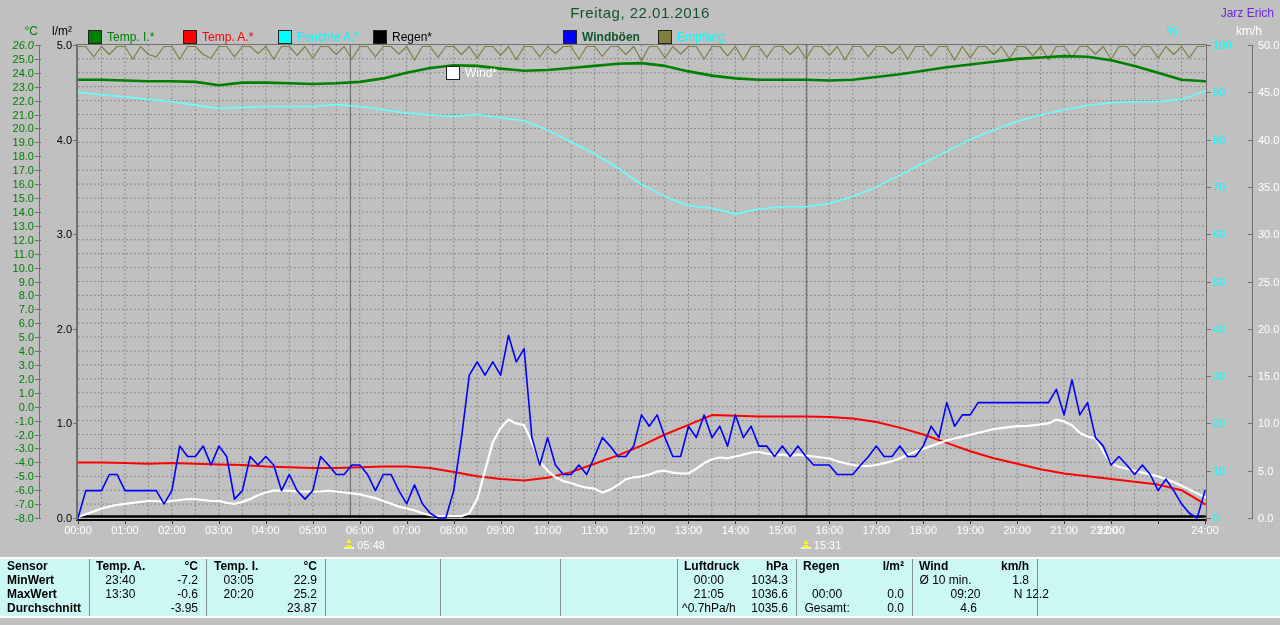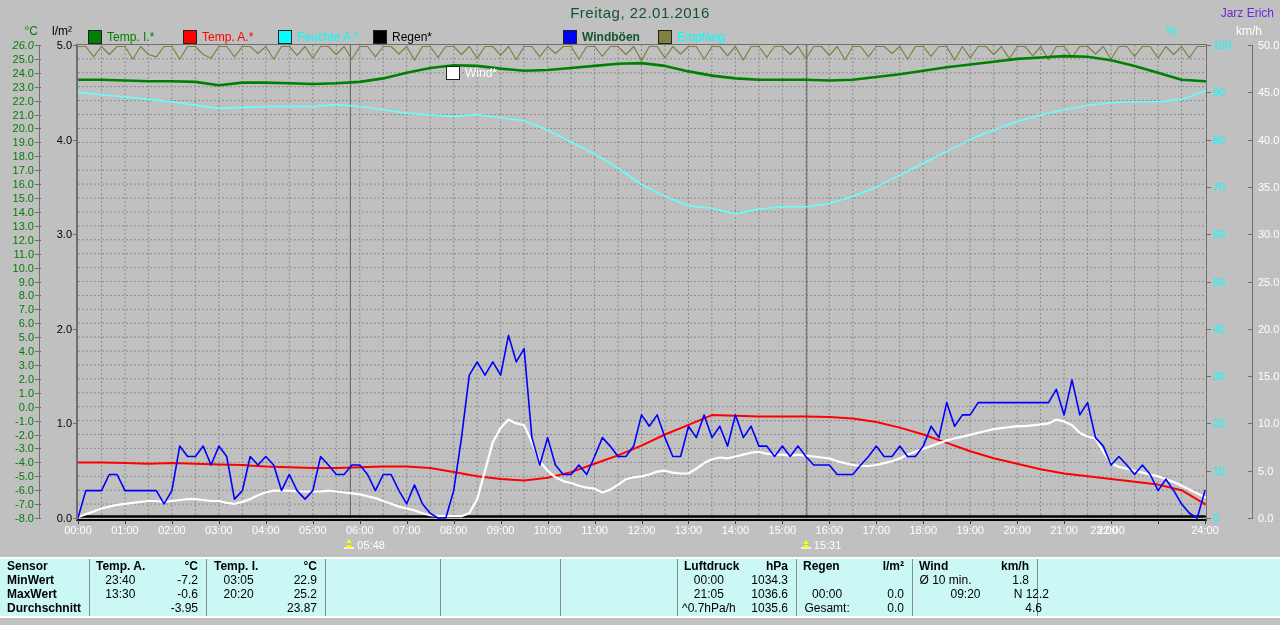--- a/index.html
+++ b/index.html
@@ -202,21 +202,21 @@
         <span class="rgt">km/h</span>
       </div>
       <div class="t-cell" style="left: 915px; width: 119px; top: 15px;">
         <span class="lft">Ø 10 min.</span>
         <span class="rgt">1.8</span>
       </div>
       <div class="t-cell" style="left: 935px; width: 119px; top: 29px;">
         <span class="lft">09:20</span>
         <span class="rgt">N 12.2</span>
       </div>
-      <div class="t-cell" style="left: 928px; width: 119px; top: 43px; flex-direction: column;">
+      <div class="t-cell" style="left: 863px; width: 119px; top: 43px; flex-direction: column;">
         <span class="lft"></span>
         <span class="rgt">4.6</span>
       </div>
     </div>
 <div class="legend-item" style="left: 88px;">
       <span class="legend-swatch" style="background: rgb(0, 128, 0);"></span>
       <span style="color: rgb(0, 128, 0);">Temp. I.*</span>
     </div>
     <div class="legend-item" style="left: 183px;">
       <span class="legend-swatch" style="background: rgb(255, 0, 0);"></span>

